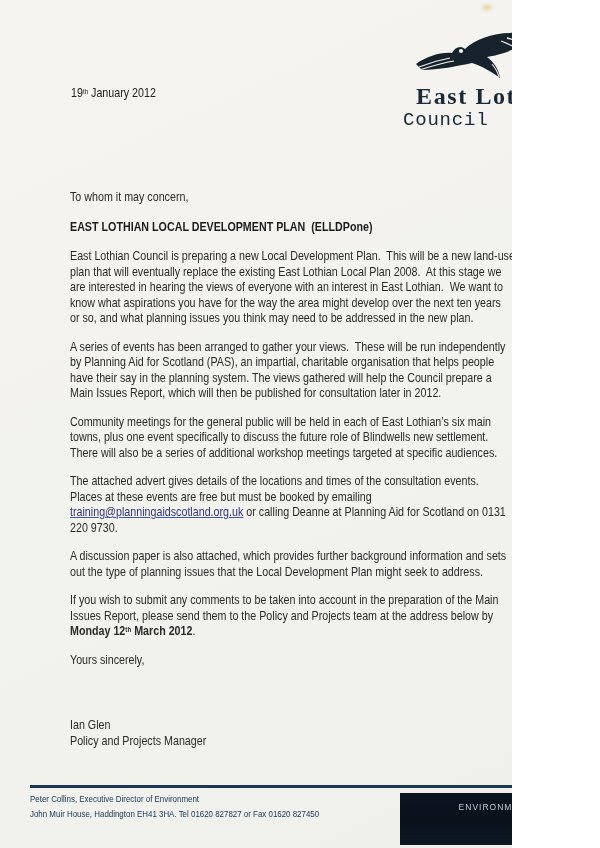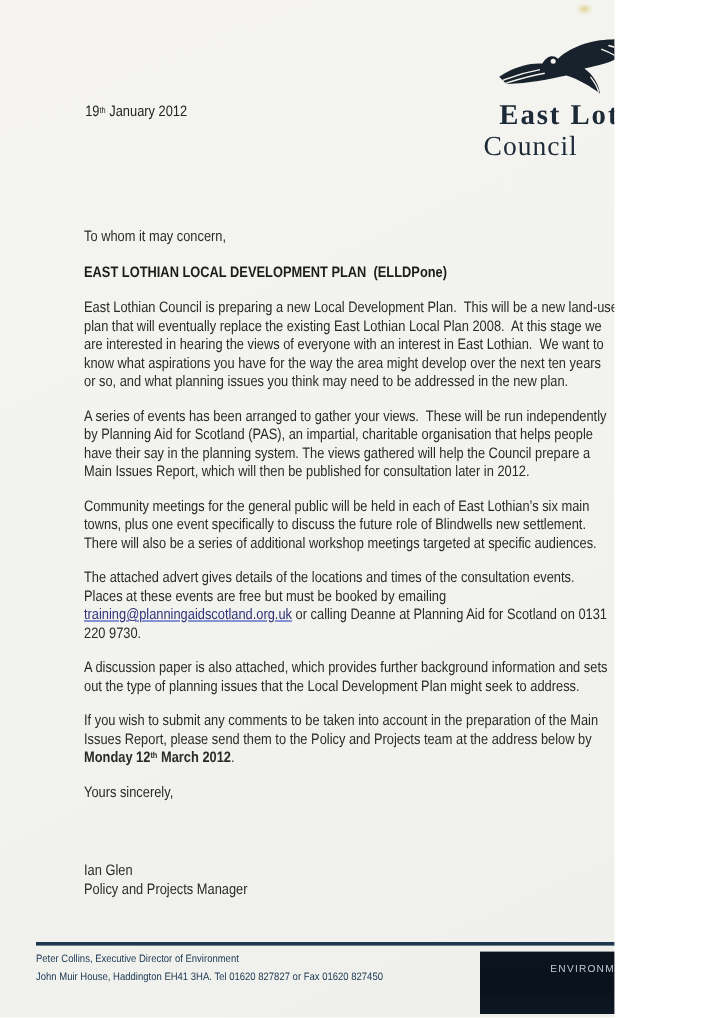--- a/index.html
+++ b/index.html
@@ -26,22 +26,22 @@
   sup.sp { font-size: .58em; vertical-align: baseline; position: relative; top: -.45em; line-height: 0; }
   .logo { position: absolute; left: 402px; top: 28px; width: 180px; }
   .logo svg { position: absolute; left: 12px; top: 2px; }
   .logo-title {
     position: absolute; left: 0; top: 55px; width: 180px;
     font-family: "Liberation Serif", serif; font-weight: 700;
     font-size: 24px; letter-spacing: 1.6px; color: #1c2936; white-space: nowrap; text-align: center;
   }
   .logo-sub {
     position: absolute; left: 1px; top: 81px;
-    font-family: Liberation Serif, serif; font-weight: 400;
-    font-size: 23px; letter-spacing: .8px; color: #1c2936;
+    font-family: Liberation Mono, monospace; font-weight: 400;
+    font-size: 19px; letter-spacing: .8px; color: #1c2936;
   }
   
   .letter-body {
     position: absolute; left: 70px; top: 190px; width: 640px;
     font-size: 12.6px; line-height: 15.5px; color: #2a2a2a;
     transform: scaleX(.85); transform-origin: 0 0;
   }
   .line { white-space: pre; }
   .salutation { margin-bottom: 14px; }
   .subject { font-weight: 700; color: #1c1c1c; margin-bottom: 14px; }

